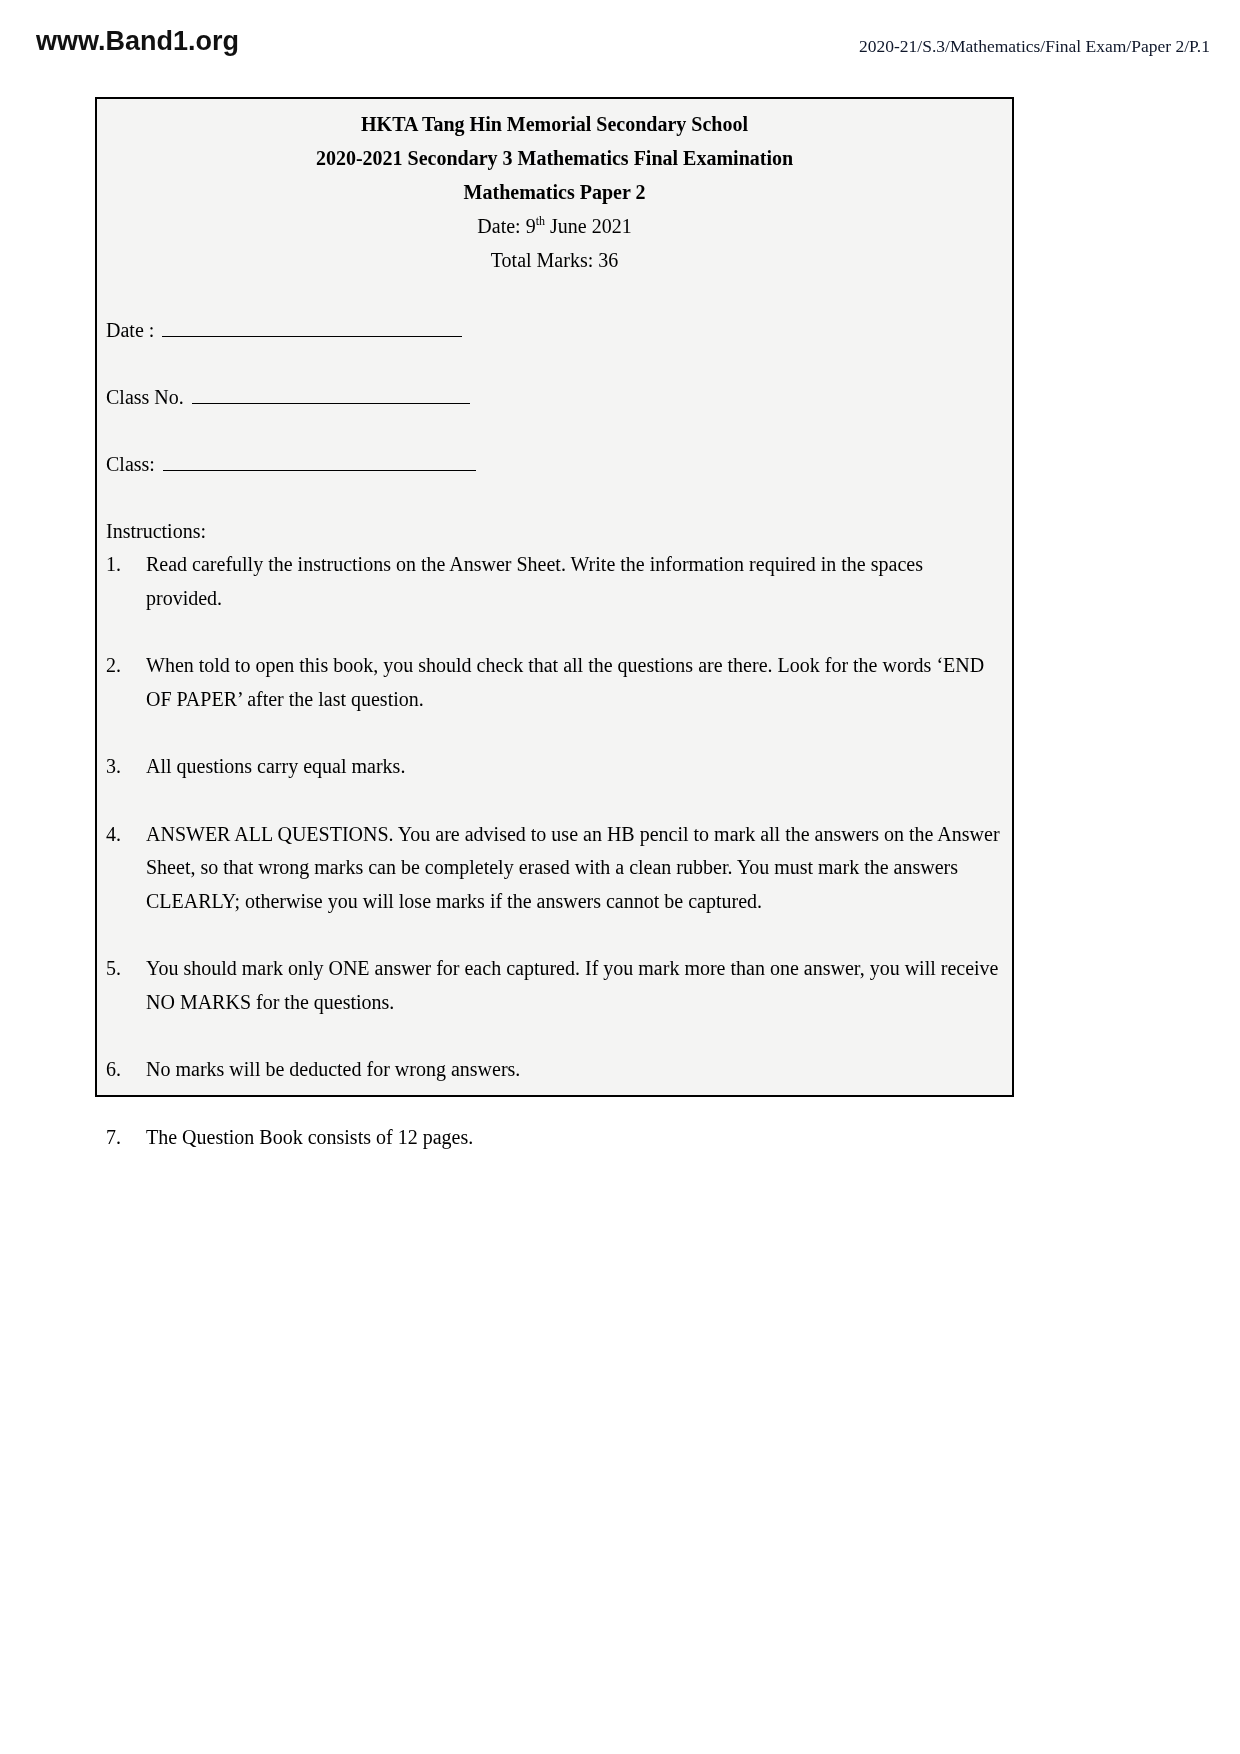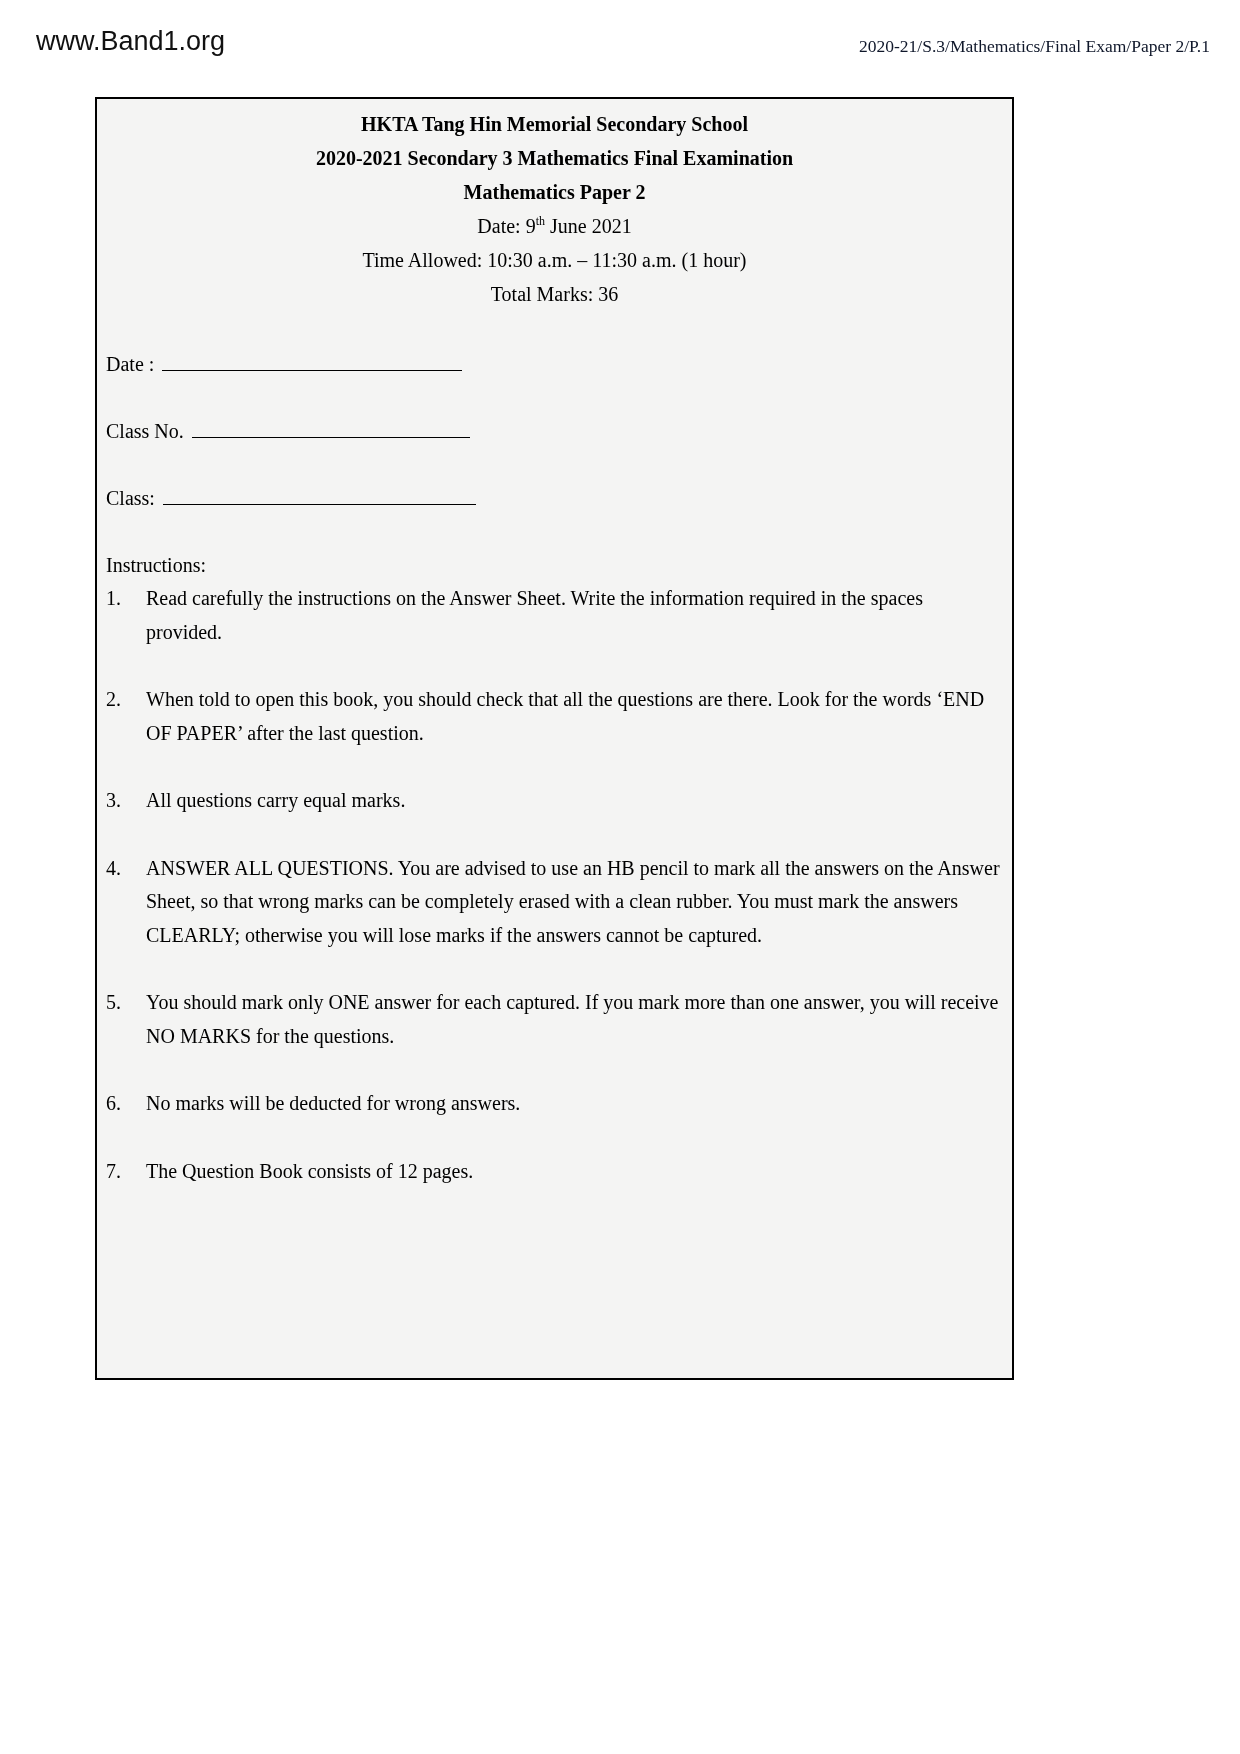--- a/index.html
+++ b/index.html
@@ -18,34 +18,35 @@
     height: 1754px;
     background: #ffffff;
   }
   .watermark {
     position: absolute;
     left: 36px;
     top: 26px;
     font-family: "Liberation Sans", sans-serif;
     font-size: 27px;
     color: #111111;
+    font-weight: bold;
   }
   .header-ref {
     position: absolute;
     right: 30px;
     top: 36px;
     font-size: 17.5px;
     color: #0f172a;
   }
   .exam-box {
     position: absolute;
     left: 95px;
     top: 97px;
     width: 919px;
-    height: 1283px;
+    height: 1000px;
     border: 2px solid #000000;
     background: #f4f4f3;
     padding: 8px 9px 0 9px;
     font-size: 20px;
     line-height: 34px;
   }
   .center { text-align: center; }
   .bold { font-weight: bold; }
   sup { font-size: 12px; line-height: 0; }
   .field-row {
@@ -88,21 +89,20 @@
   <div class="header-ref">2020-21/S.3/Mathematics/Final Exam/Paper 2/P.1</div>
 
   <div class="exam-box">
 
     <div class="center bold">HKTA Tang Hin Memorial Secondary School</div>
     <div class="center bold">2020-2021 Secondary 3 Mathematics Final Examination</div>
     <div class="center bold">Mathematics Paper 2</div>
 
     <div class="center"><span>Date:  9</span><sup>th</sup><span> June 2021</span></div>
 
-    <div class="center">Time Allowed:  10:30 a.m. – 11:30 a.m. (1 hour)</div>
     <div class="center">Total Marks: 36</div>
 
     <div class="field-row first">
       <span>Date :</span><span class="blank-line blank-name"></span>
     </div>
 
     <div class="field-row">
       <span>Class No.</span><span class="blank-line blank-classno"></span>
     </div>
 

